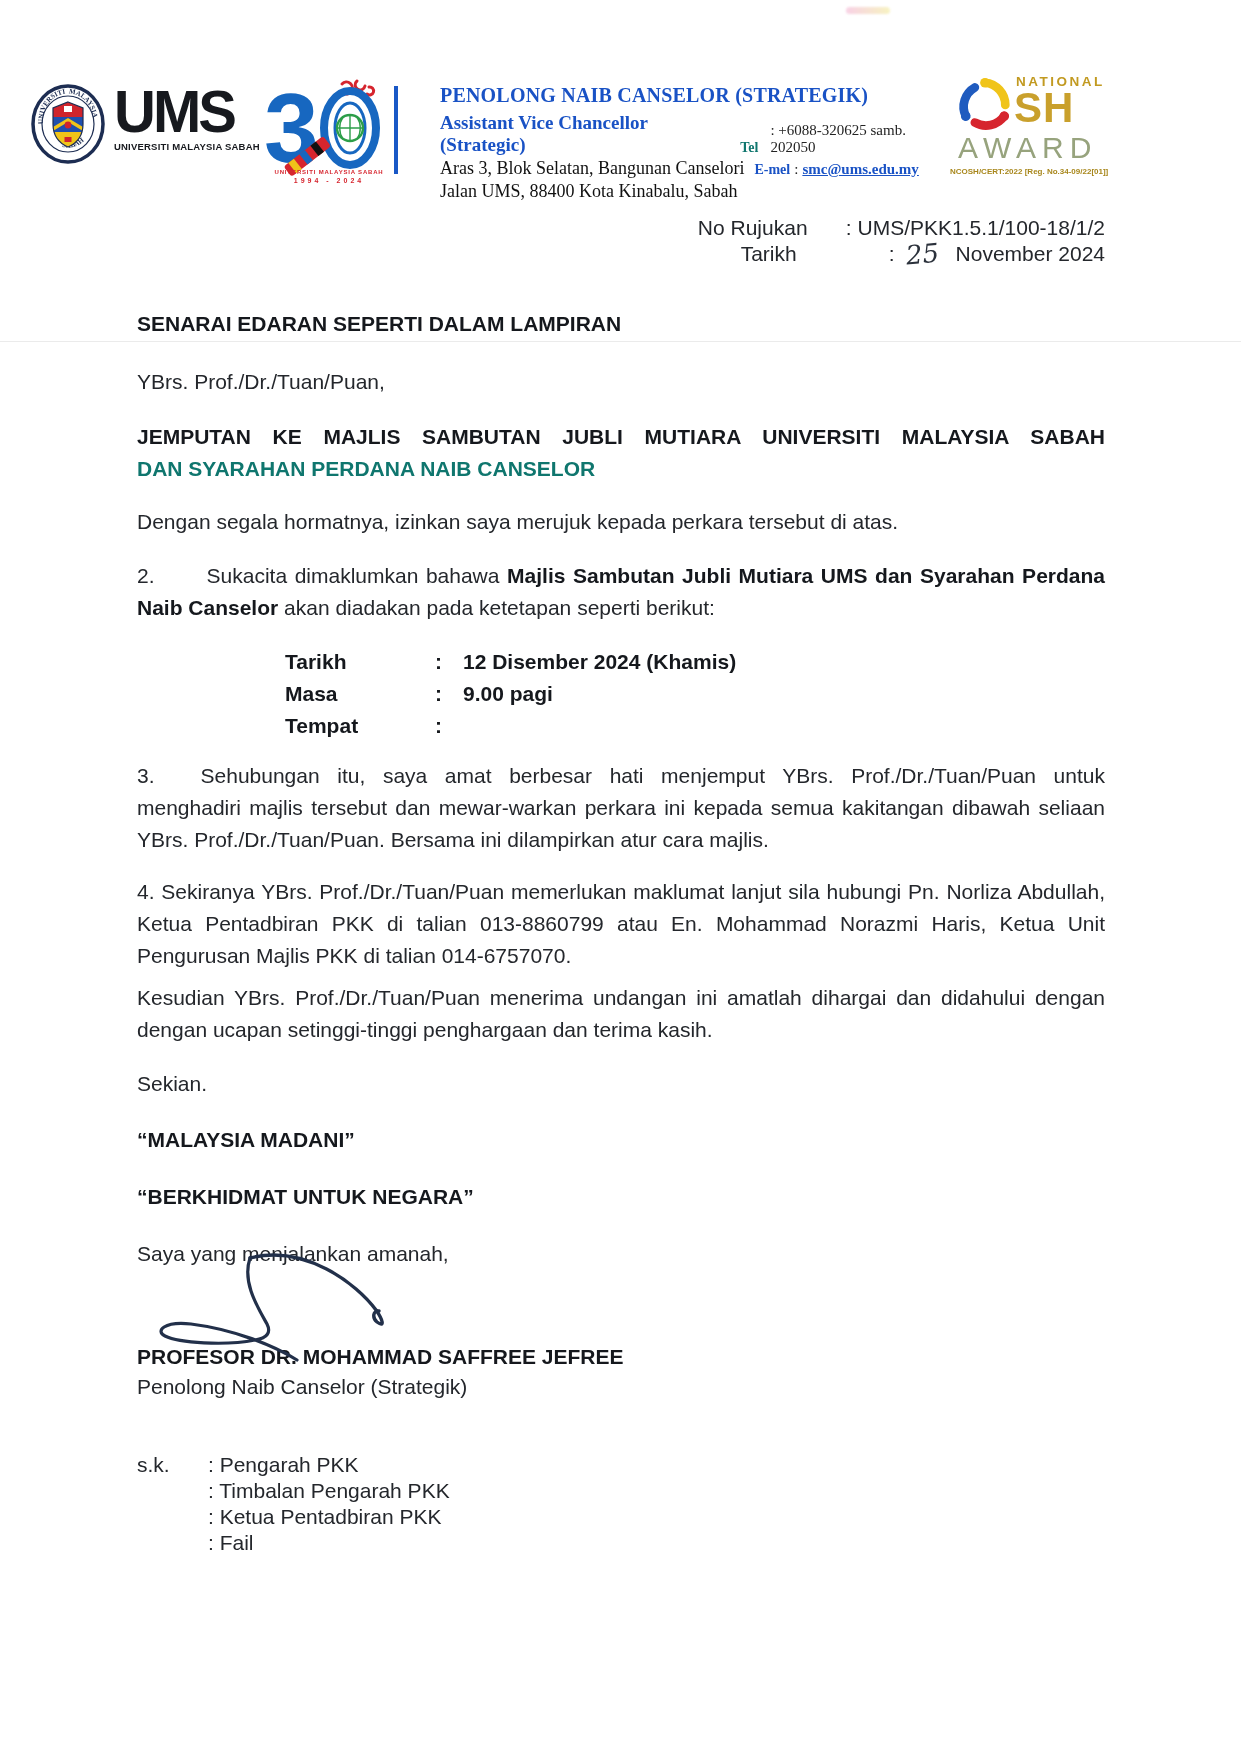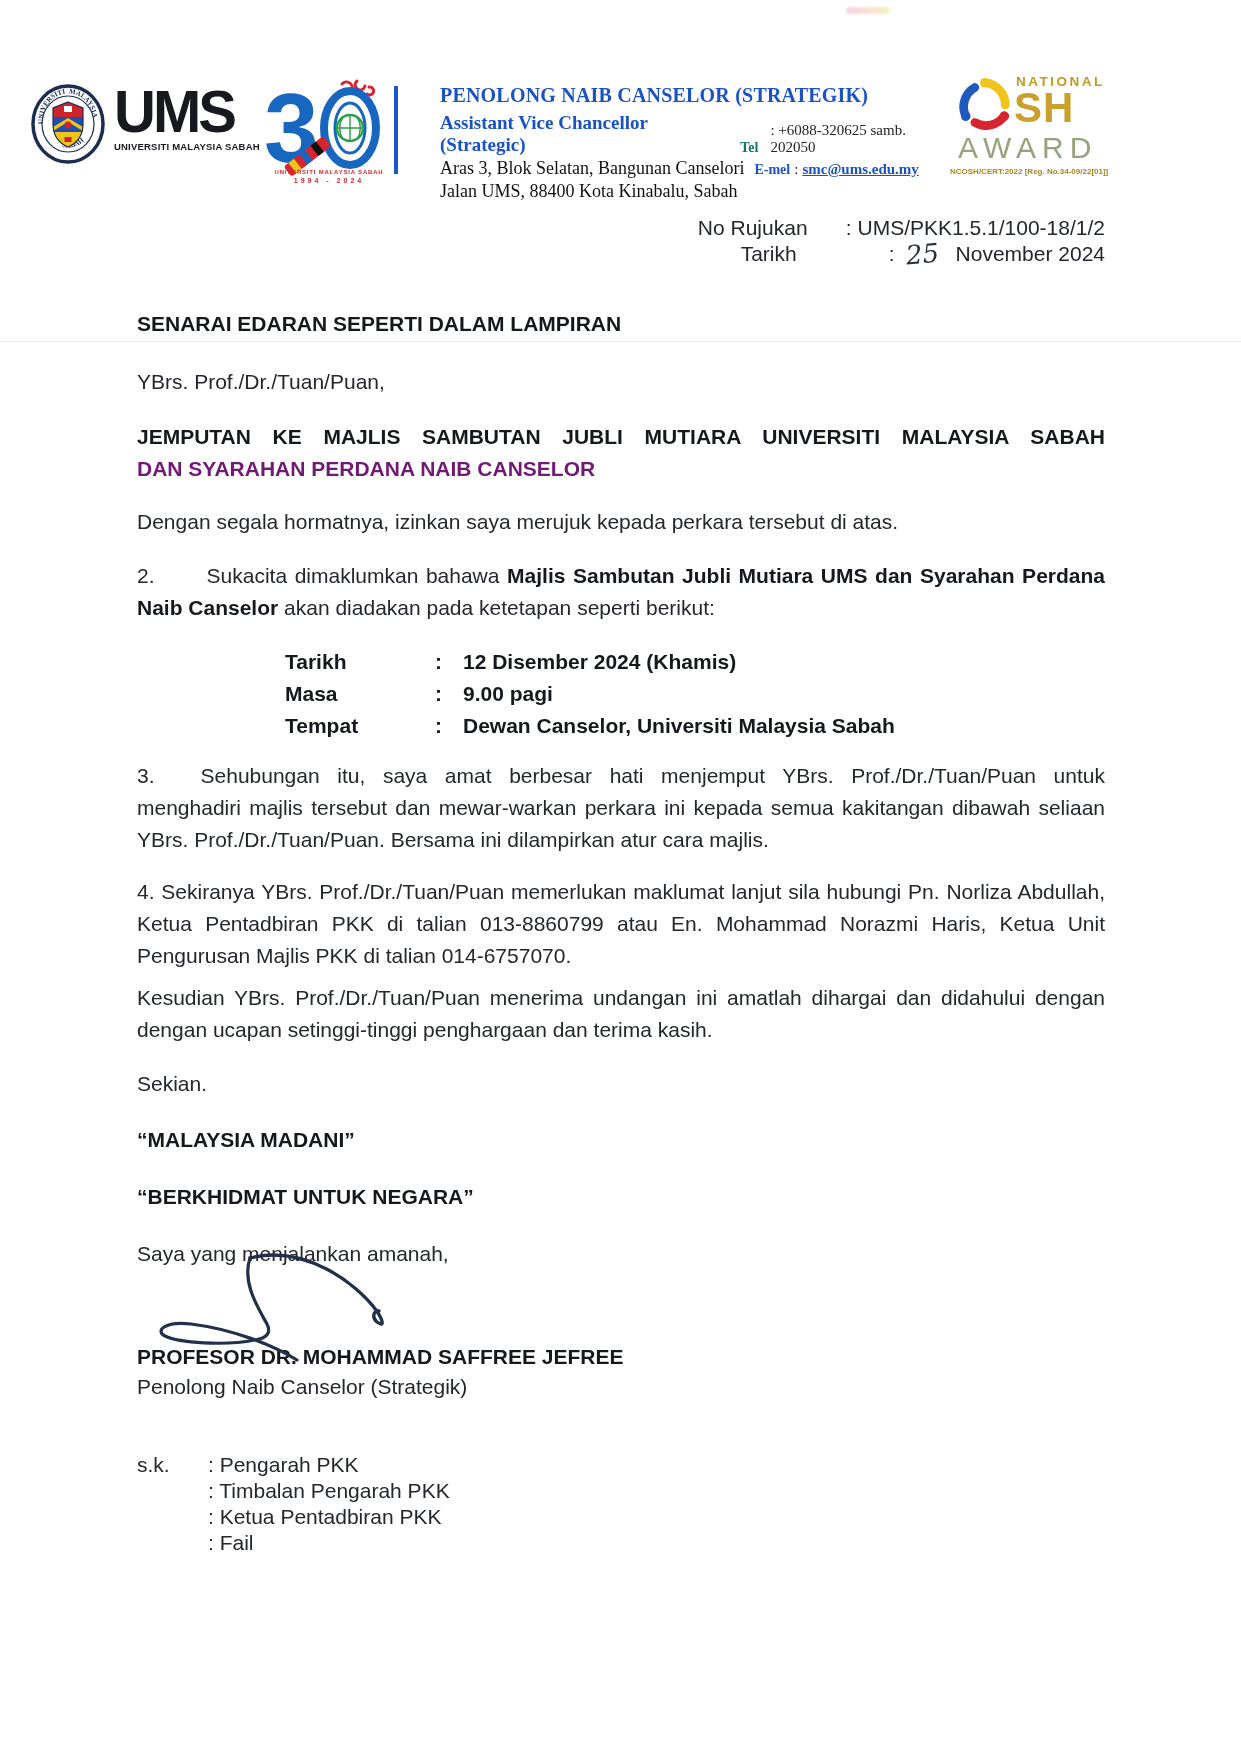--- a/index.html
+++ b/index.html
@@ -44,21 +44,21 @@
   .blk { position:absolute; left:0; width:968px; }
 
   .ref-row { display:flex; line-height:26px;justify-content:flex-end; }
   .ref-label { width:148px; }
   .hand25 { display:inline-block; font-family:"DejaVu Serif","Liberation Serif",serif; font-style:italic;
     font-size:26px; transform:rotate(-5deg); margin:0 16px 0 12px; color:#2b313b; }
 
   .b { font-weight:700; color:#15181d; }
   .justify { text-align:justify; }
   .subj-l1 { font-weight:700; color:#15181d; text-align:justify; text-align-last:justify; }
-  .subj-l2 { font-weight:700; color:#701a75; }
+  .subj-l2 { font-weight:700; color:#0f766e; }
   .tab2 { display:inline-block; width:52px; }
   .tab3 { display:inline-block; width:46px; }
 
   .ev-row { display:flex; line-height:32px; font-weight:700; color:#15181d; }
   .ev-label { width:150px; margin-left:148px; }
   .ev-colon { width:28px; }
 
   .sig-svg { position:absolute; left:155px; top:1248px; }
   .sig-name { font-weight:700; color:#15181d; }
   .sig-line { line-height:30px; }
@@ -208,21 +208,20 @@
         <span>12 Disember 2024 (Khamis)</span>
       </div>
       <div class="ev-row">
         <span class="ev-label">Masa</span>
         <span class="ev-colon">:</span>
         <span>9.00 pagi</span>
       </div>
       <div class="ev-row">
         <span class="ev-label">Tempat</span>
         <span class="ev-colon">:</span>
-        <span>Dewan Canselor, Universiti Malaysia Sabah</span>
       </div>
     </div>
 
     <div class="blk justify" style="top:760px; line-height:32px;">
       <span>3.</span><span class="tab3"></span><span>Sehubungan itu, saya amat berbesar hati menjemput YBrs. Prof./Dr./Tuan/Puan untuk menghadiri majlis tersebut dan mewar-warkan perkara ini kepada semua kakitangan dibawah seliaan YBrs. Prof./Dr./Tuan/Puan. Bersama ini dilampirkan atur cara majlis.</span>
     </div>
 
     <div class="blk justify" style="top:876px; line-height:32px;">4. Sekiranya YBrs. Prof./Dr./Tuan/Puan memerlukan maklumat lanjut sila hubungi Pn. Norliza Abdullah, Ketua Pentadbiran PKK di talian 013-8860799 atau En. Mohammad Norazmi Haris, Ketua Unit Pengurusan Majlis PKK di talian 014-6757070.</div>
 
     <div class="blk justify" style="top:982px; line-height:32px;">Kesudian YBrs. Prof./Dr./Tuan/Puan menerima undangan ini amatlah dihargai dan didahului dengan dengan ucapan setinggi-tinggi penghargaan dan terima kasih.</div>

